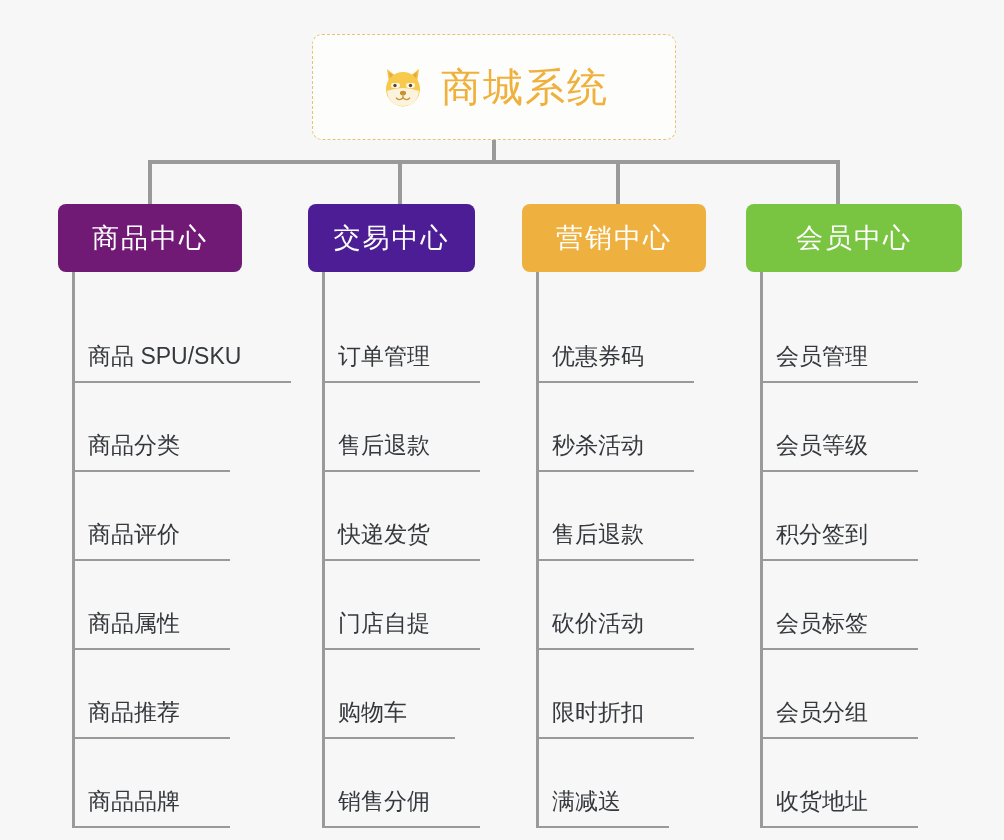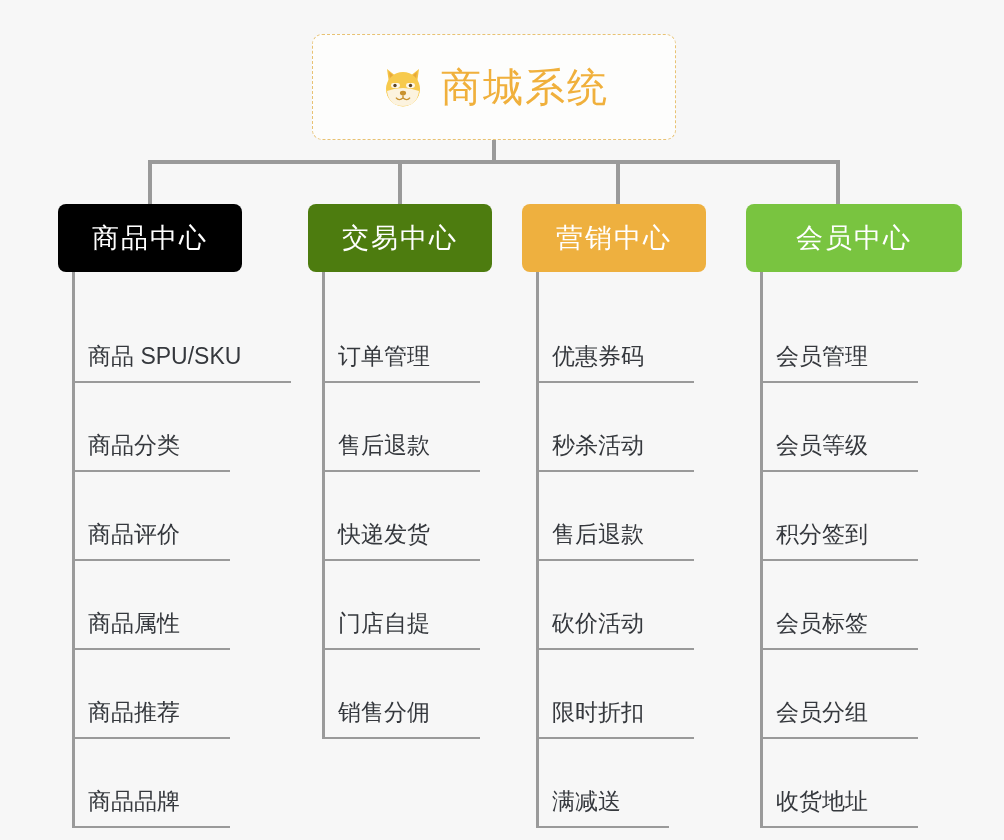--- a/index.html
+++ b/index.html
@@ -139,21 +139,21 @@
   </div>
 
   <div class="conn conn-v" style="left:492px; top:140px; width:4px; height:22px;"></div>
   <div class="conn conn-h" style="left:148px; top:160px; width:692px; height:4px;"></div>
   <div class="conn conn-v" style="left:148px; top:160px; height:46px;"></div>
   <div class="conn conn-v" style="left:398px; top:160px; height:46px;"></div>
   <div class="conn conn-v" style="left:616px; top:160px; height:46px;"></div>
   <div class="conn conn-v" style="left:836px; top:160px; height:46px;"></div>
 
   <div class="column" style="left:58px;">
-    <div class="cat-header" style="background:#000000; width:184px;justify-content:center;">
+    <div class="cat-header" style="background:#701a75; width:184px;justify-content:center;">
       <span>商品中心</span>
     </div>
     <div class="branch">
       <div class="leaf">
         <span class="leaf-label">商品 SPU/SKU</span>
         <span class="leaf-underline" style="width:216px;"></span>
       </div>
       <div class="leaf">
         <span class="leaf-label">商品分类</span>
         <span class="leaf-underline" style="width:155px;"></span>
@@ -171,39 +171,43 @@
         <span class="leaf-underline" style="width:155px;"></span>
       </div>
       <div class="leaf">
         <span class="leaf-label">商品品牌</span>
         <span class="leaf-underline" style="width:155px;"></span>
       </div>
     </div>
   </div>
 
   <div class="column" style="left:308px;">
-    <div class="cat-header" style="background:#4d7c0f; width:184px;">
+    <div class="cat-header" style="background:#4c1d95; width:167px;">
       <span>交易中心</span>
     </div>
     <div class="branch">
       <div class="leaf">
         <span class="leaf-label">订单管理</span>
         <span class="leaf-underline" style="width:155px;"></span>
       </div>
       <div class="leaf">
         <span class="leaf-label">售后退款</span>
         <span class="leaf-underline" style="width:155px;"></span>
       </div>
       <div class="leaf">
         <span class="leaf-label">快递发货</span>
         <span class="leaf-underline" style="width:155px;"></span>
       </div>
       <div class="leaf">
         <span class="leaf-label">门店自提</span>
         <span class="leaf-underline" style="width:155px;"></span>
+      </div>
+      <div class="leaf">
+        <span class="leaf-label">购物车</span>
+        <span class="leaf-underline" style="width:130px;"></span>
       </div>
       <div class="leaf">
         <span class="leaf-label">销售分佣</span>
         <span class="leaf-underline" style="width:155px;"></span>
       </div>
     </div>
   </div>
 
   <div class="column" style="left:522px;text-align:right;">
     <div class="cat-header" style="background:#eeb03f; width:184px;">

